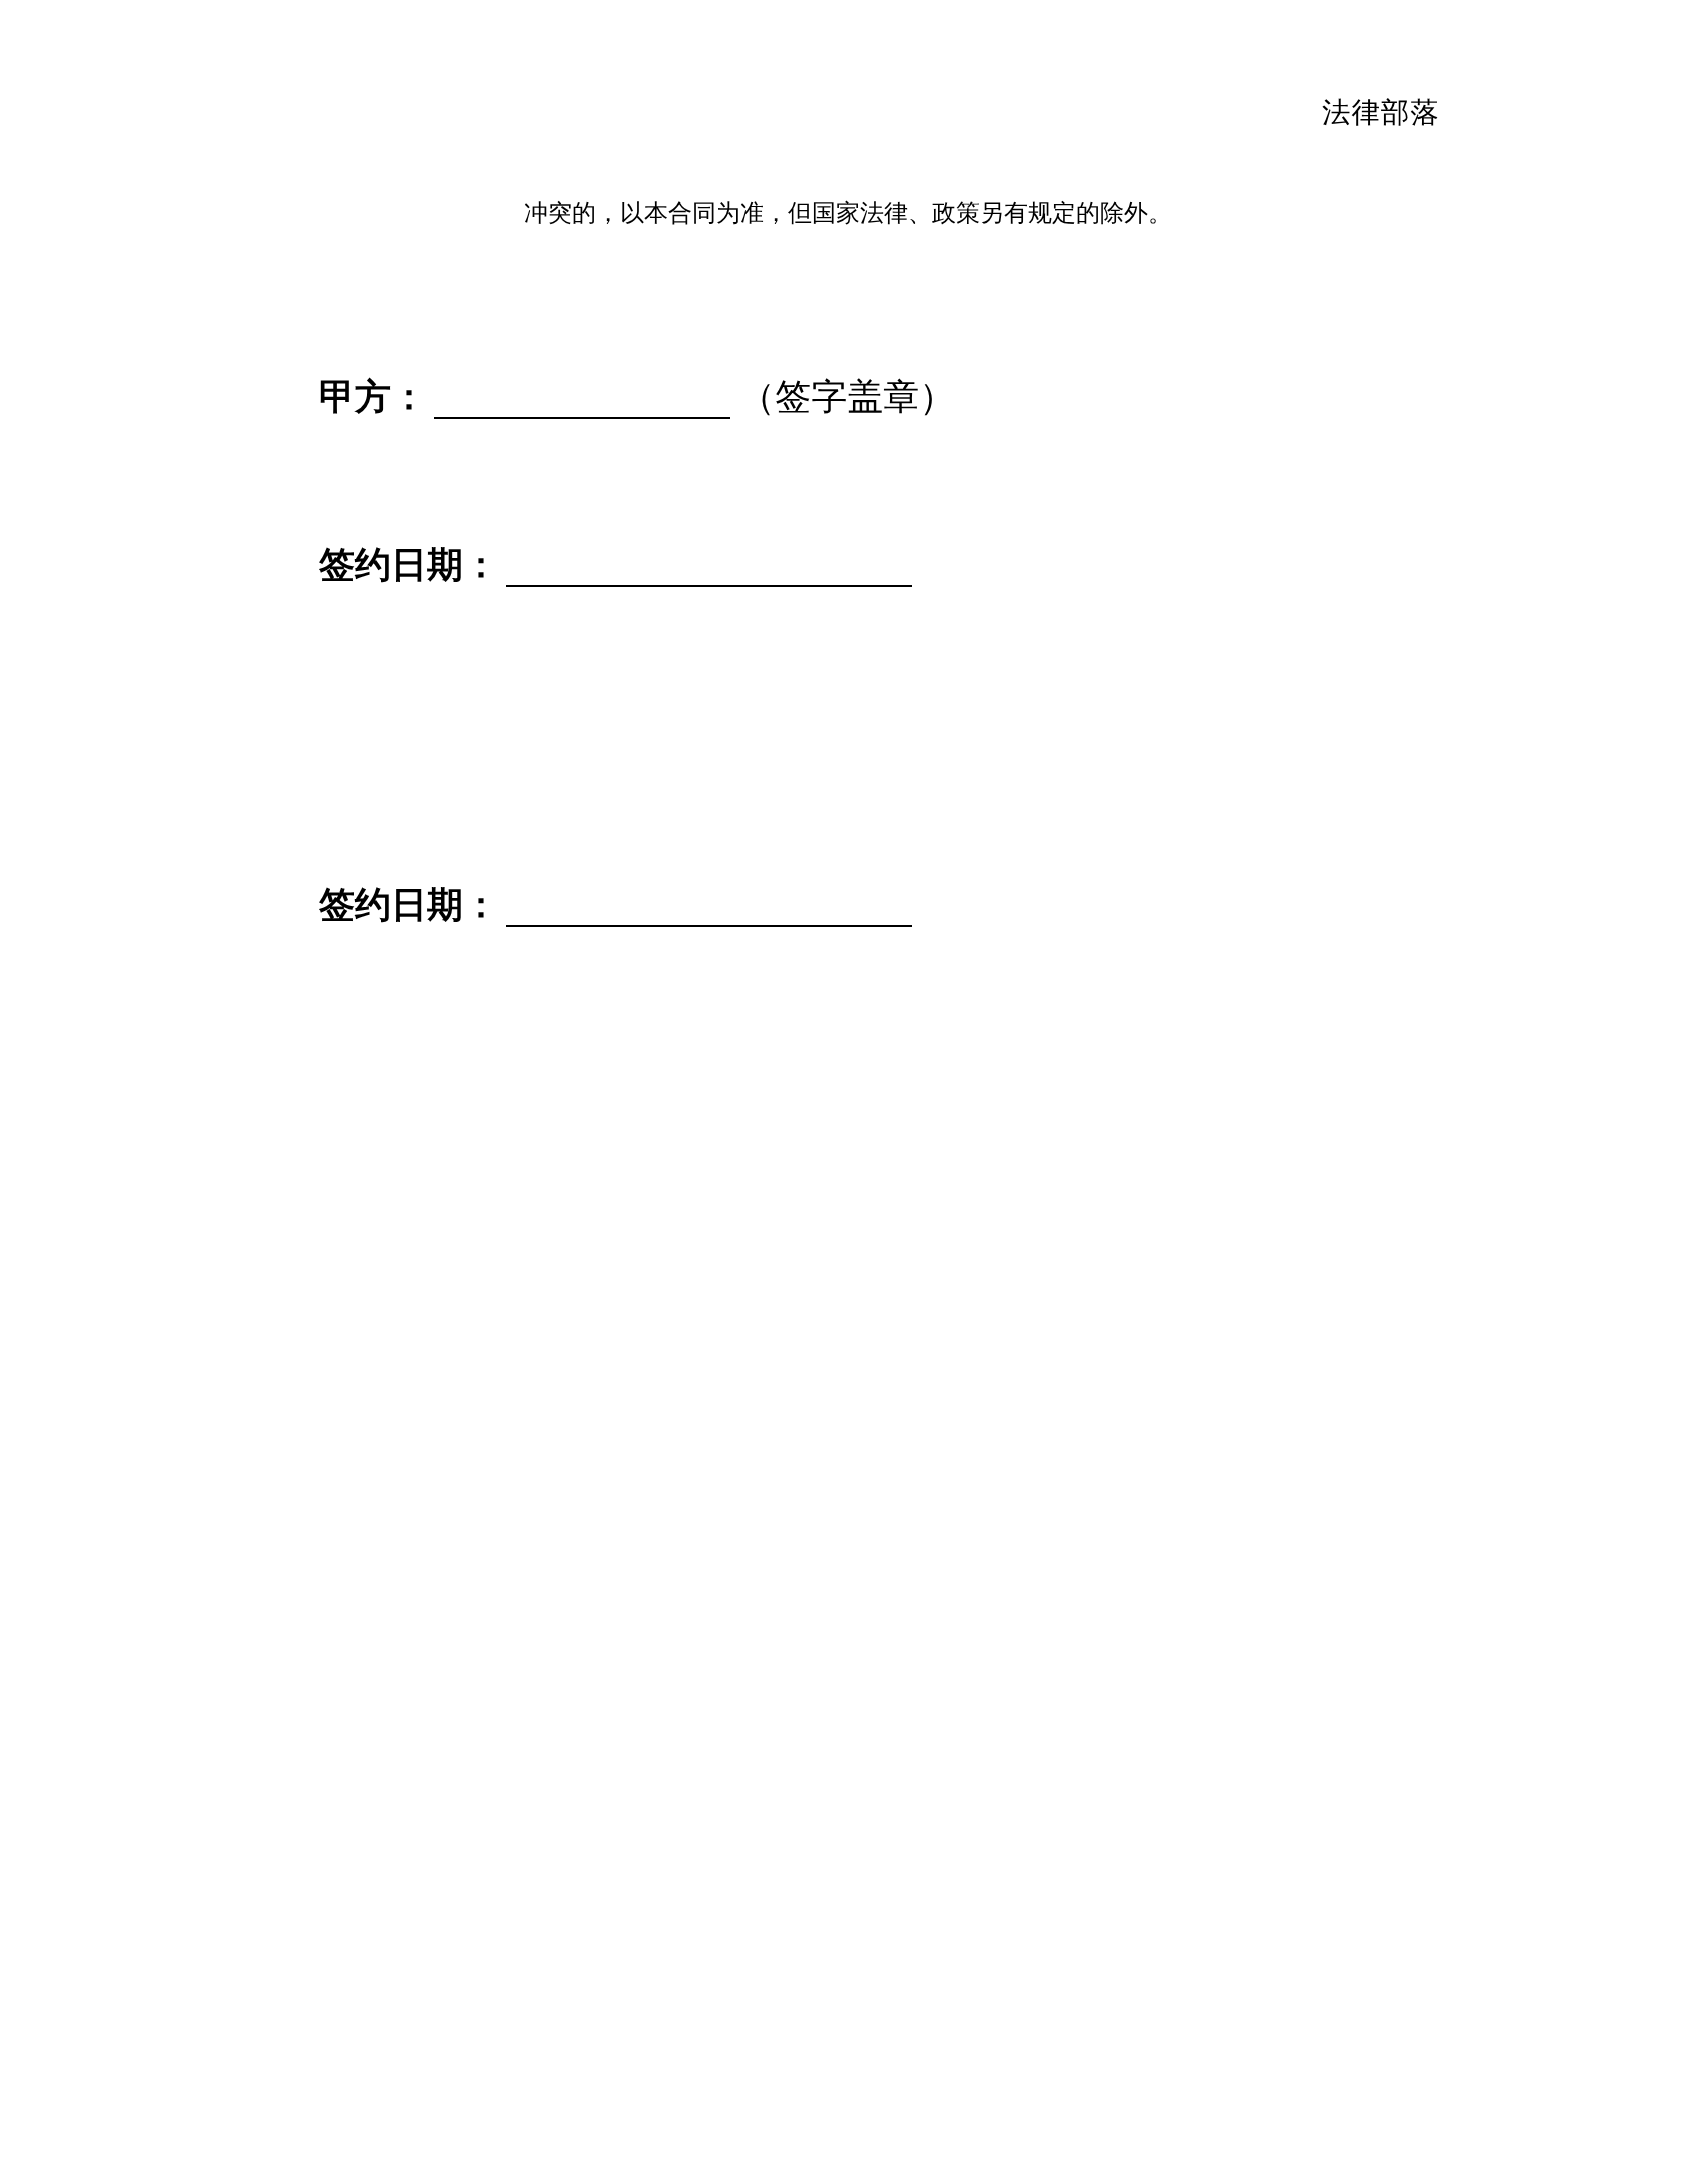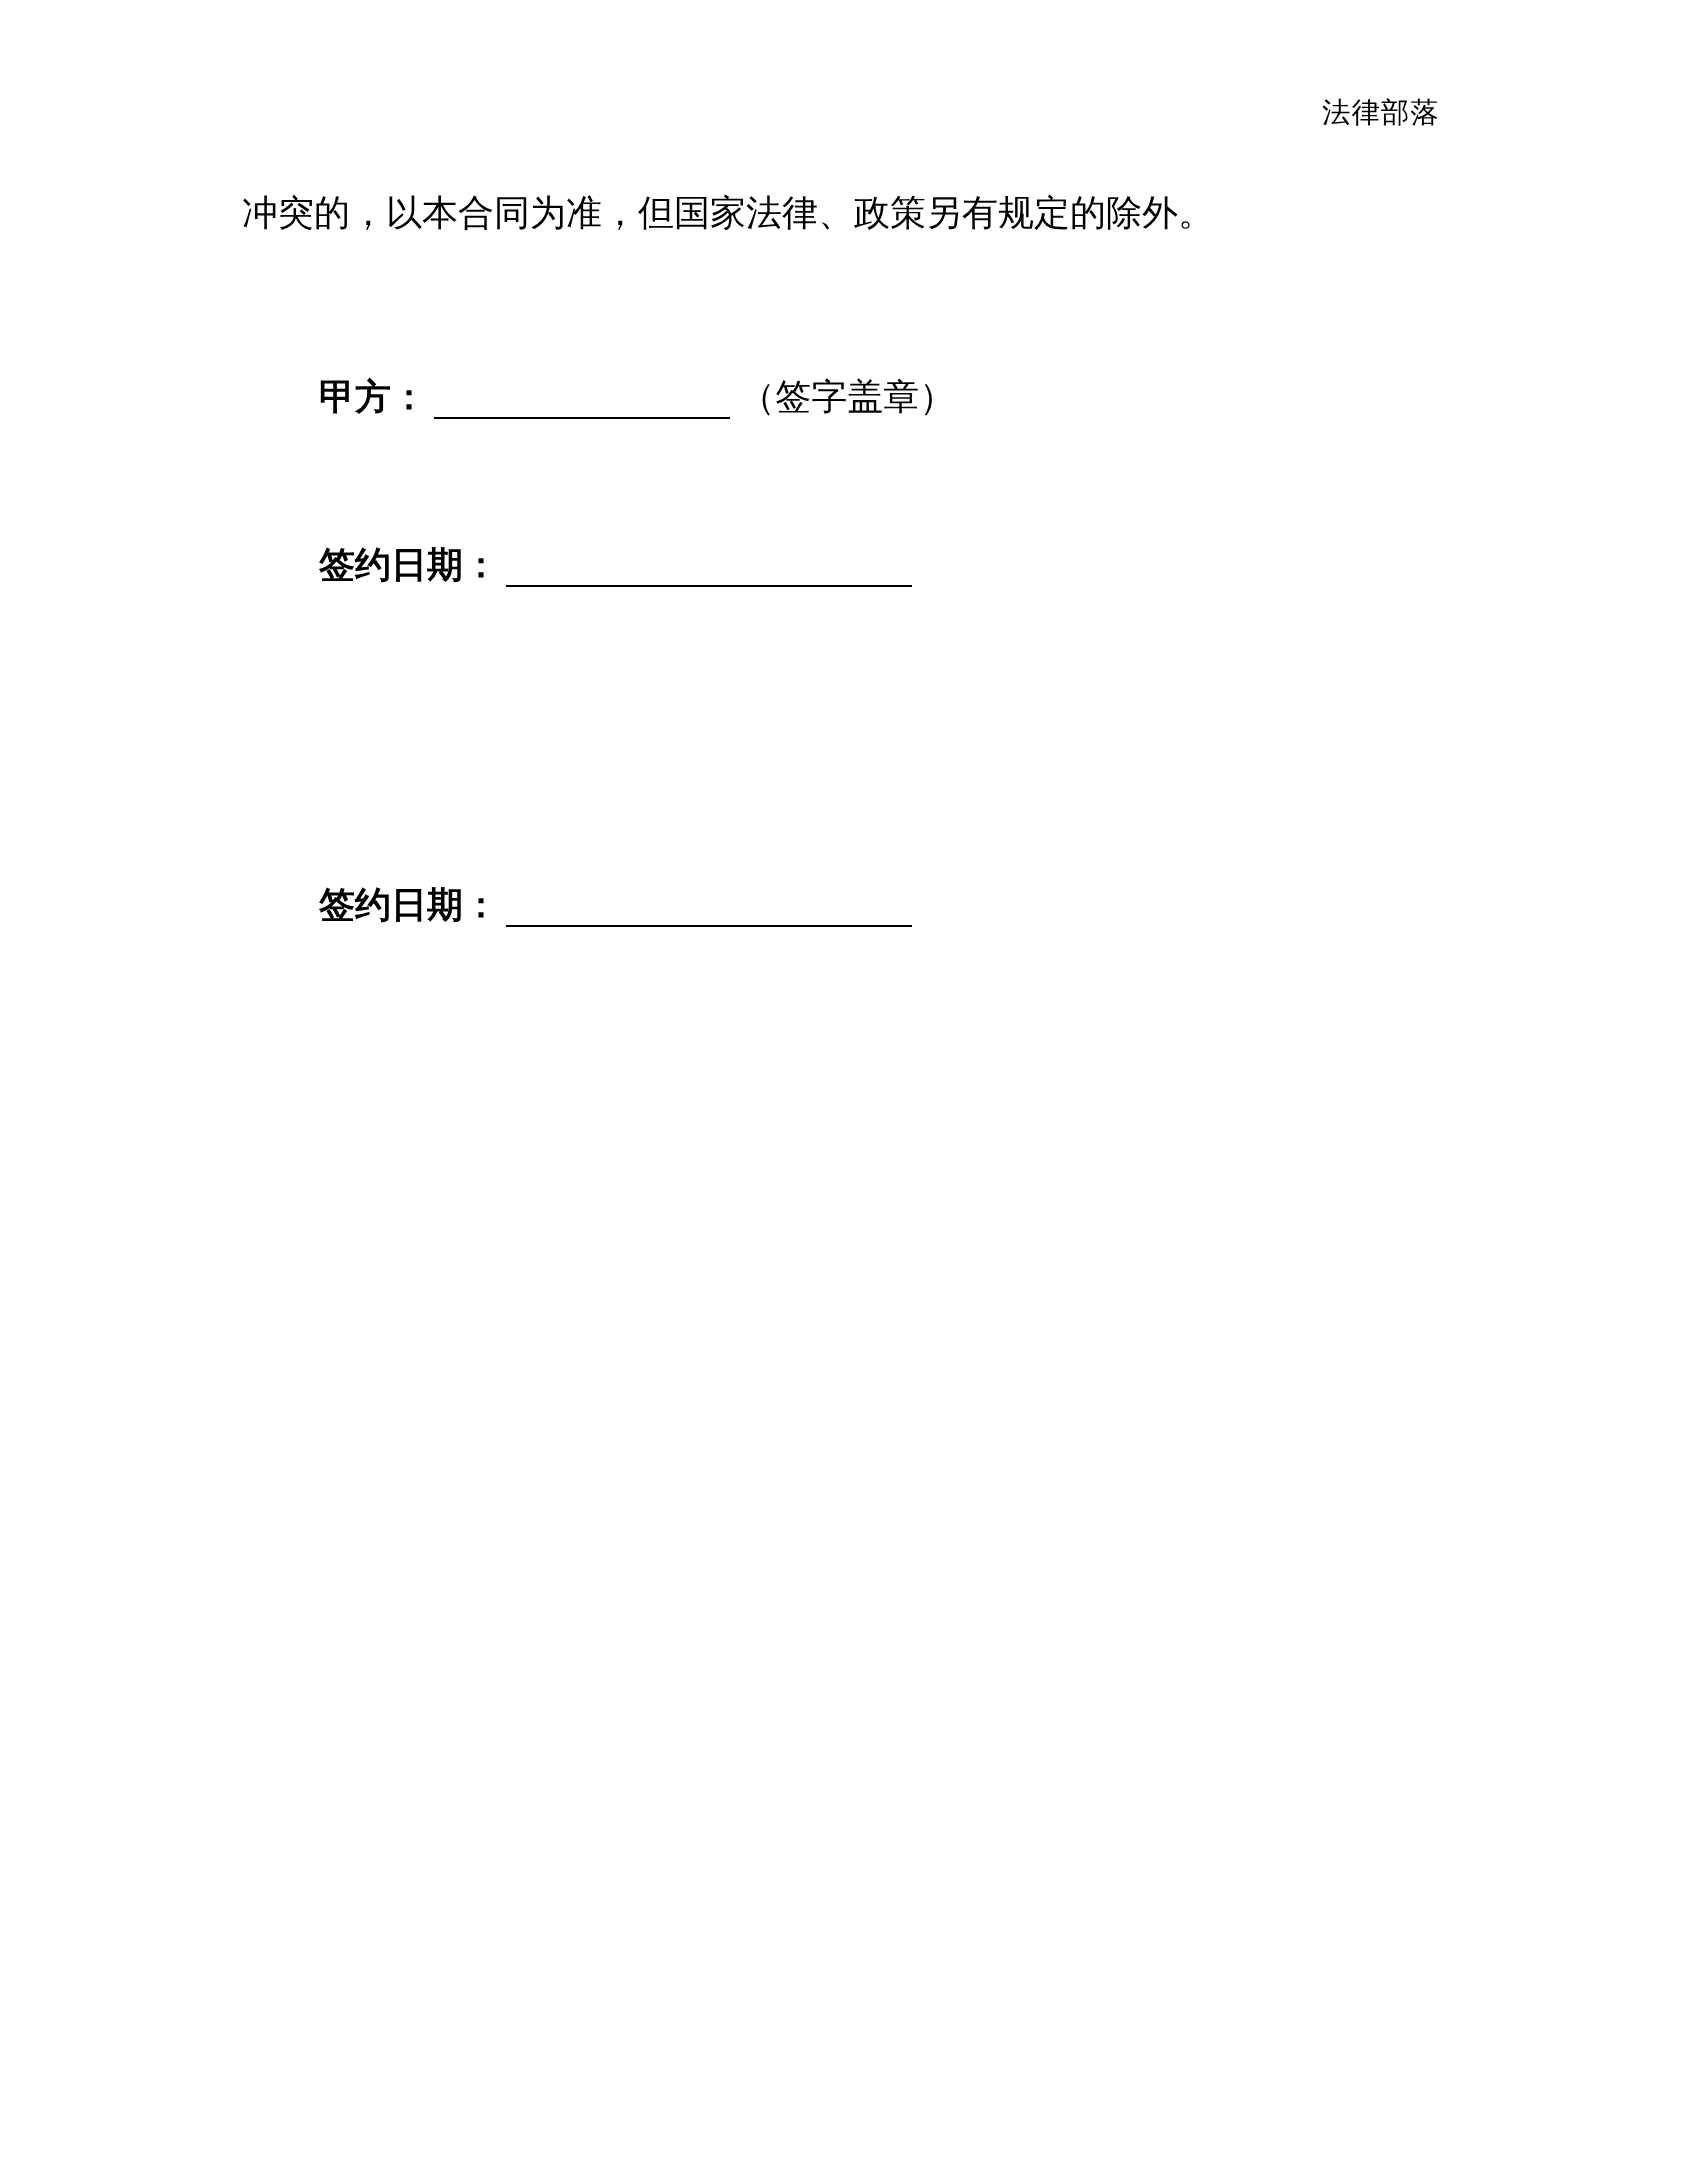--- a/index.html
+++ b/index.html
@@ -8,36 +8,37 @@
     background: #ffffff;
   }
   .page {
     position: relative;
     width: 1686px;
     height: 2182px;
     background: #ffffff;
     overflow: hidden;
     font-family: "Liberation Serif", "DejaVu Serif", serif;
     color: #000000;
+    text-align: center;
   }
   .site-header {
     position: absolute;
     top: 96px;
     left: 1322px;
     font-size: 28.5px;
     line-height: 33px;
     letter-spacing: 0.9px;
     white-space: nowrap;
   }
   .clause {
     position: absolute;
     top: 191px;
     left: 242px;
     width: 1212px;
-    font-size: 36px;
+    font-size: 24px;
     line-height: 44px;
     white-space: nowrap;
   }
   .sig-row {
     position: absolute;
     left: 319px;
     height: 44px;
     font-size: 36px;
     line-height: 44px;
     white-space: nowrap;

